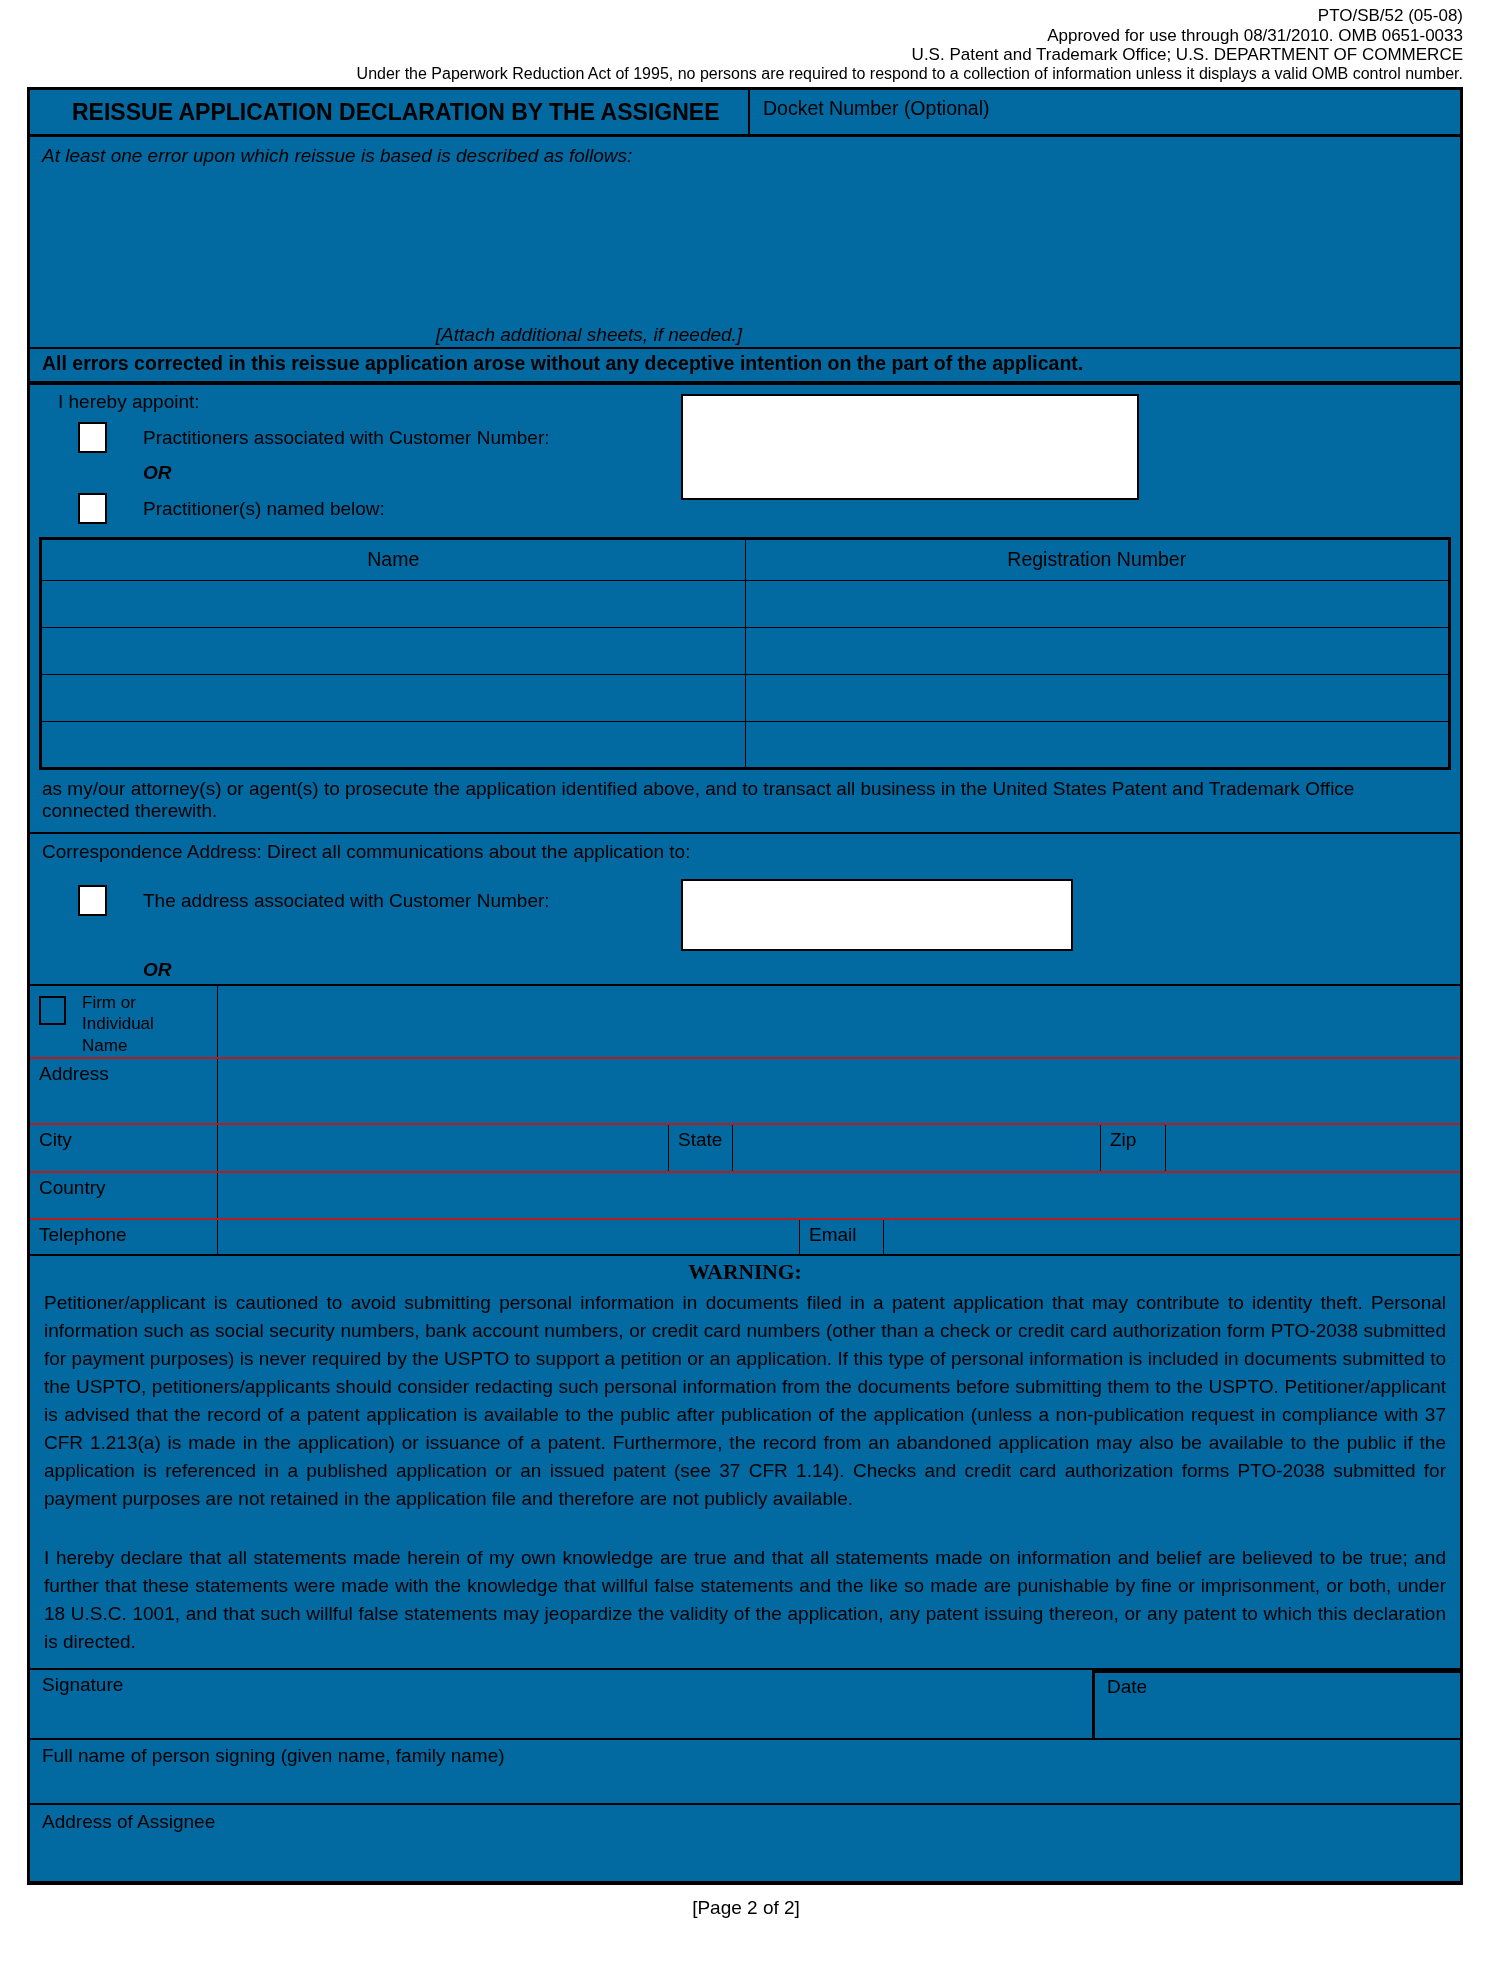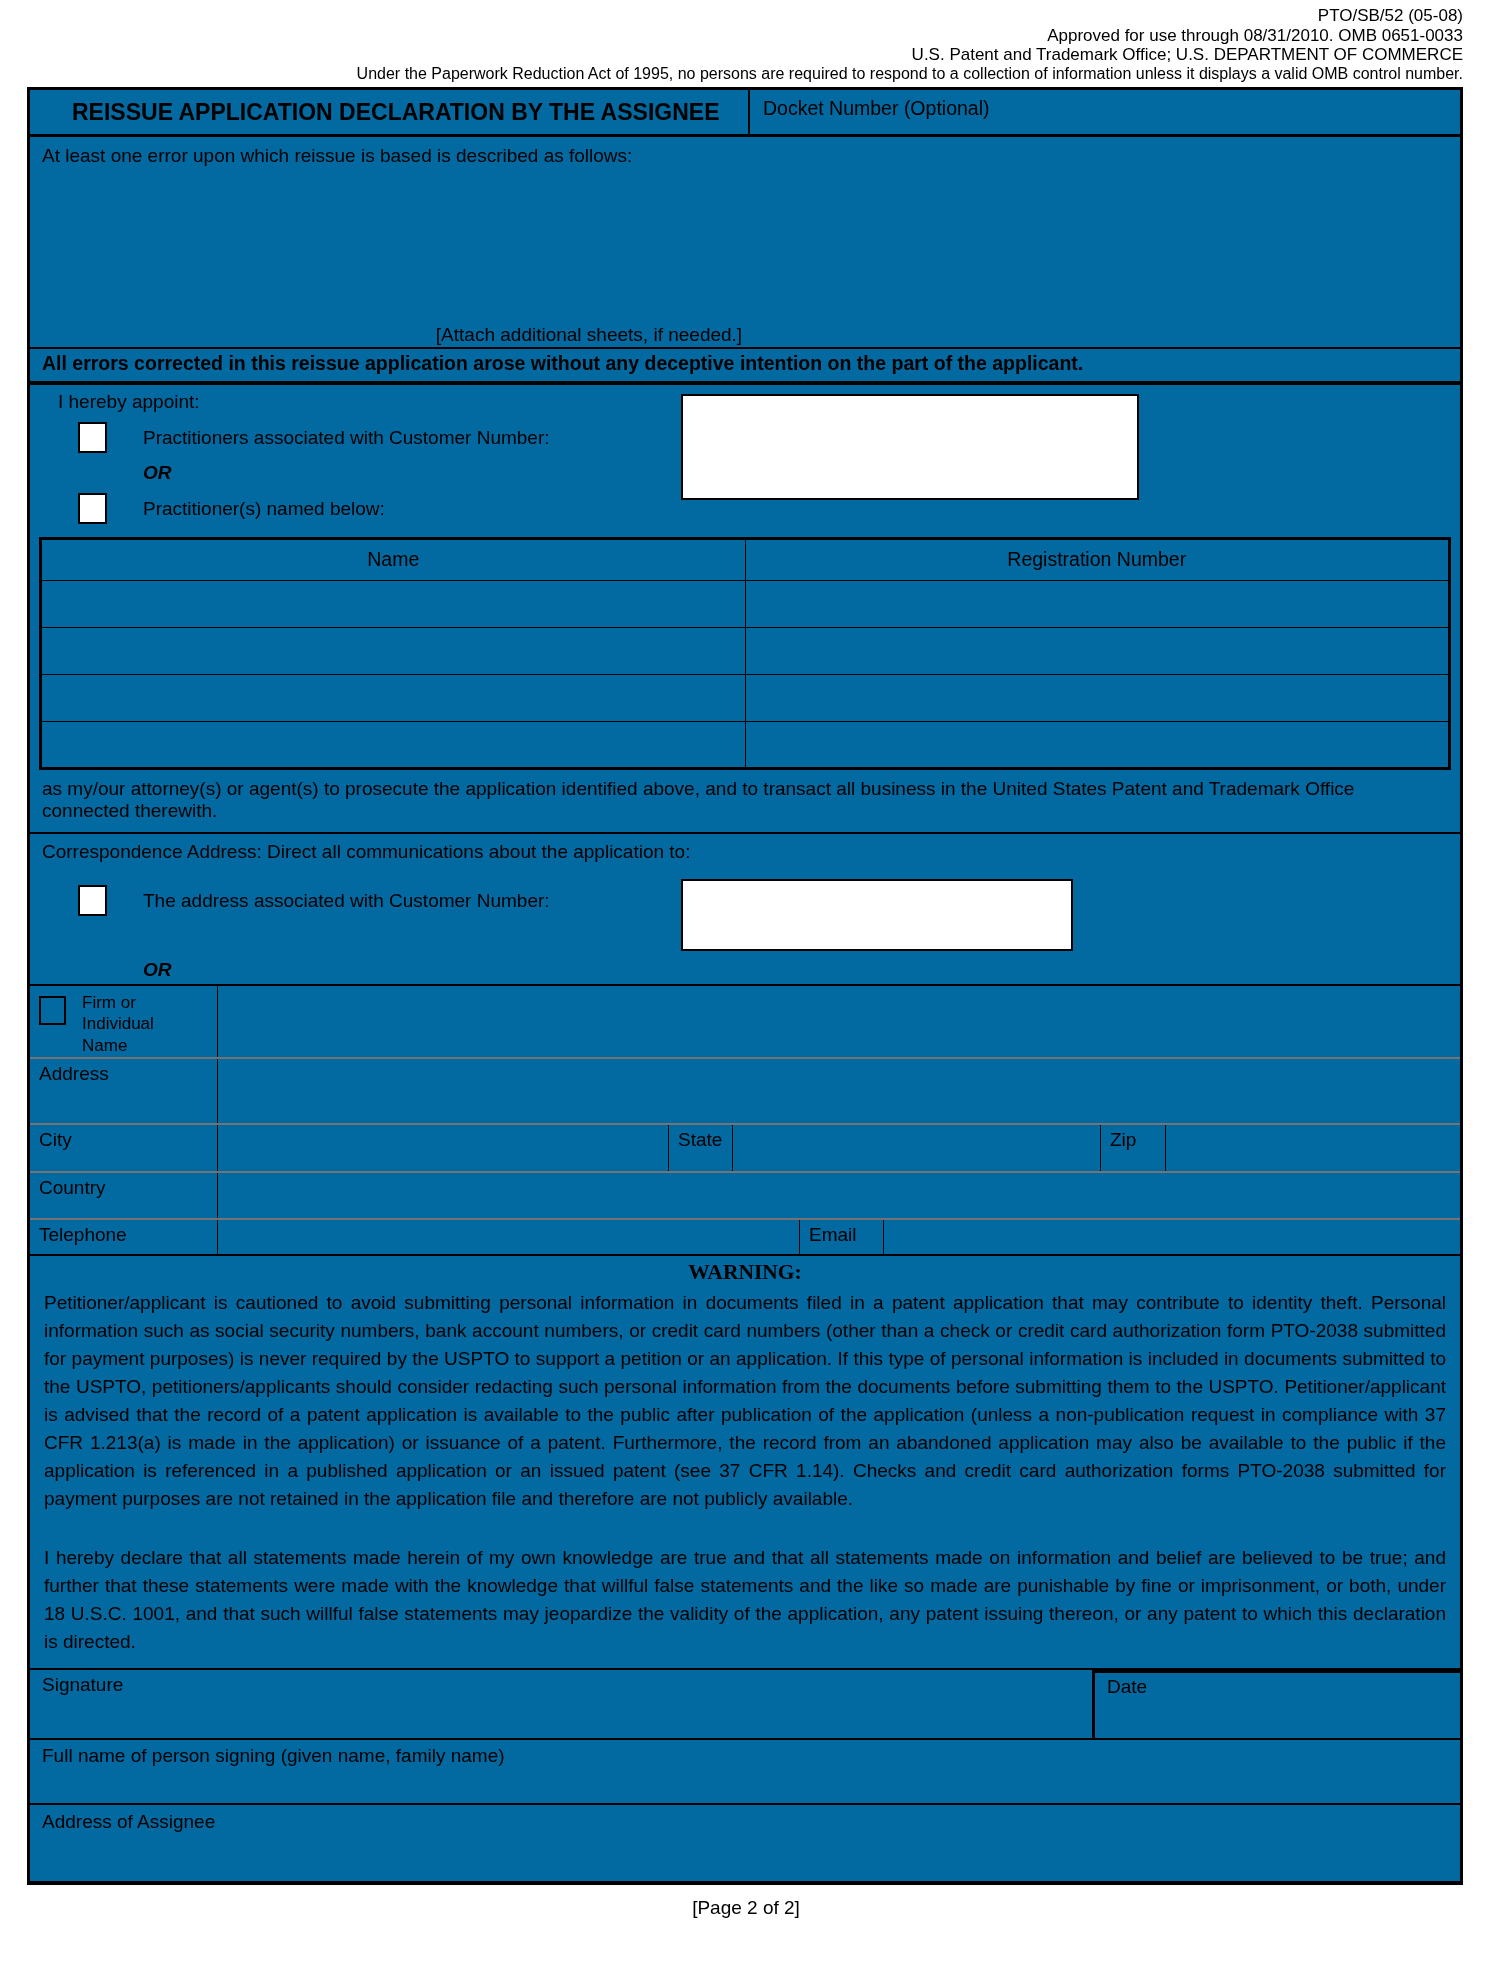--- a/index.html
+++ b/index.html
@@ -36,21 +36,21 @@
   .title-cell {
     width:718px; font-weight:bold; font-size:23px;
     padding:9px 0 0 42px;
   }
   .docket-cell {
     flex:1; border-left:2px solid #000;
     padding:7px 0 0 13px; font-size:19.5px;
   }
 
   
-  .error-sec { position:relative; height:212px; border-bottom:2px solid #000; }
+  .error-sec { position:relative; height:212px; border-bottom:2px solid #000;font-style:italic; }
   .error-prompt { padding:8px 0 0 12px; }
   .error-blank { position:absolute; left:0; top:40px; right:0; bottom:30px; }
   .attach-note {
     position:absolute; left:0; right:312px; bottom:1px;
     text-align:center;
   }
 
   
   .allerr {
     border-bottom:4px solid #000;
@@ -88,21 +88,21 @@
   .closing-text { margin:8px 12px 0 12px; width:1405px; }
 
   
   .corr { position:relative; height:152px; border-bottom:2px solid #000; }
   .corr-heading { padding:7px 0 0 12px; }
   .corr .chk-row { margin-top:22px; }
   .cust-box.corr-box { left:651px; top:45px; width:392px; height:72px; }
   .corr .or-label { position:absolute; left:0; bottom:3px; }
 
   
-  .addr-row { display:flex; border-bottom:2px solid #737373; }
+  .addr-row { display:flex; border-bottom:2px solid #b91c1c; }
   .addr-row:last-child { border-bottom:2px solid #000; }
   .lblcell { width:188px; border-right:1.5px solid #000; padding:4px 4px 0 9px; position:relative; }
   .incell { flex:1; }
   .firm-row { height:73px; }
   .firm-label {
     white-space:pre-line; font-size:17px; line-height:1.26;
     padding-left:43px; padding-top:2px;
   }
   .firm-chk {
     position:absolute; left:9px; top:10px;

